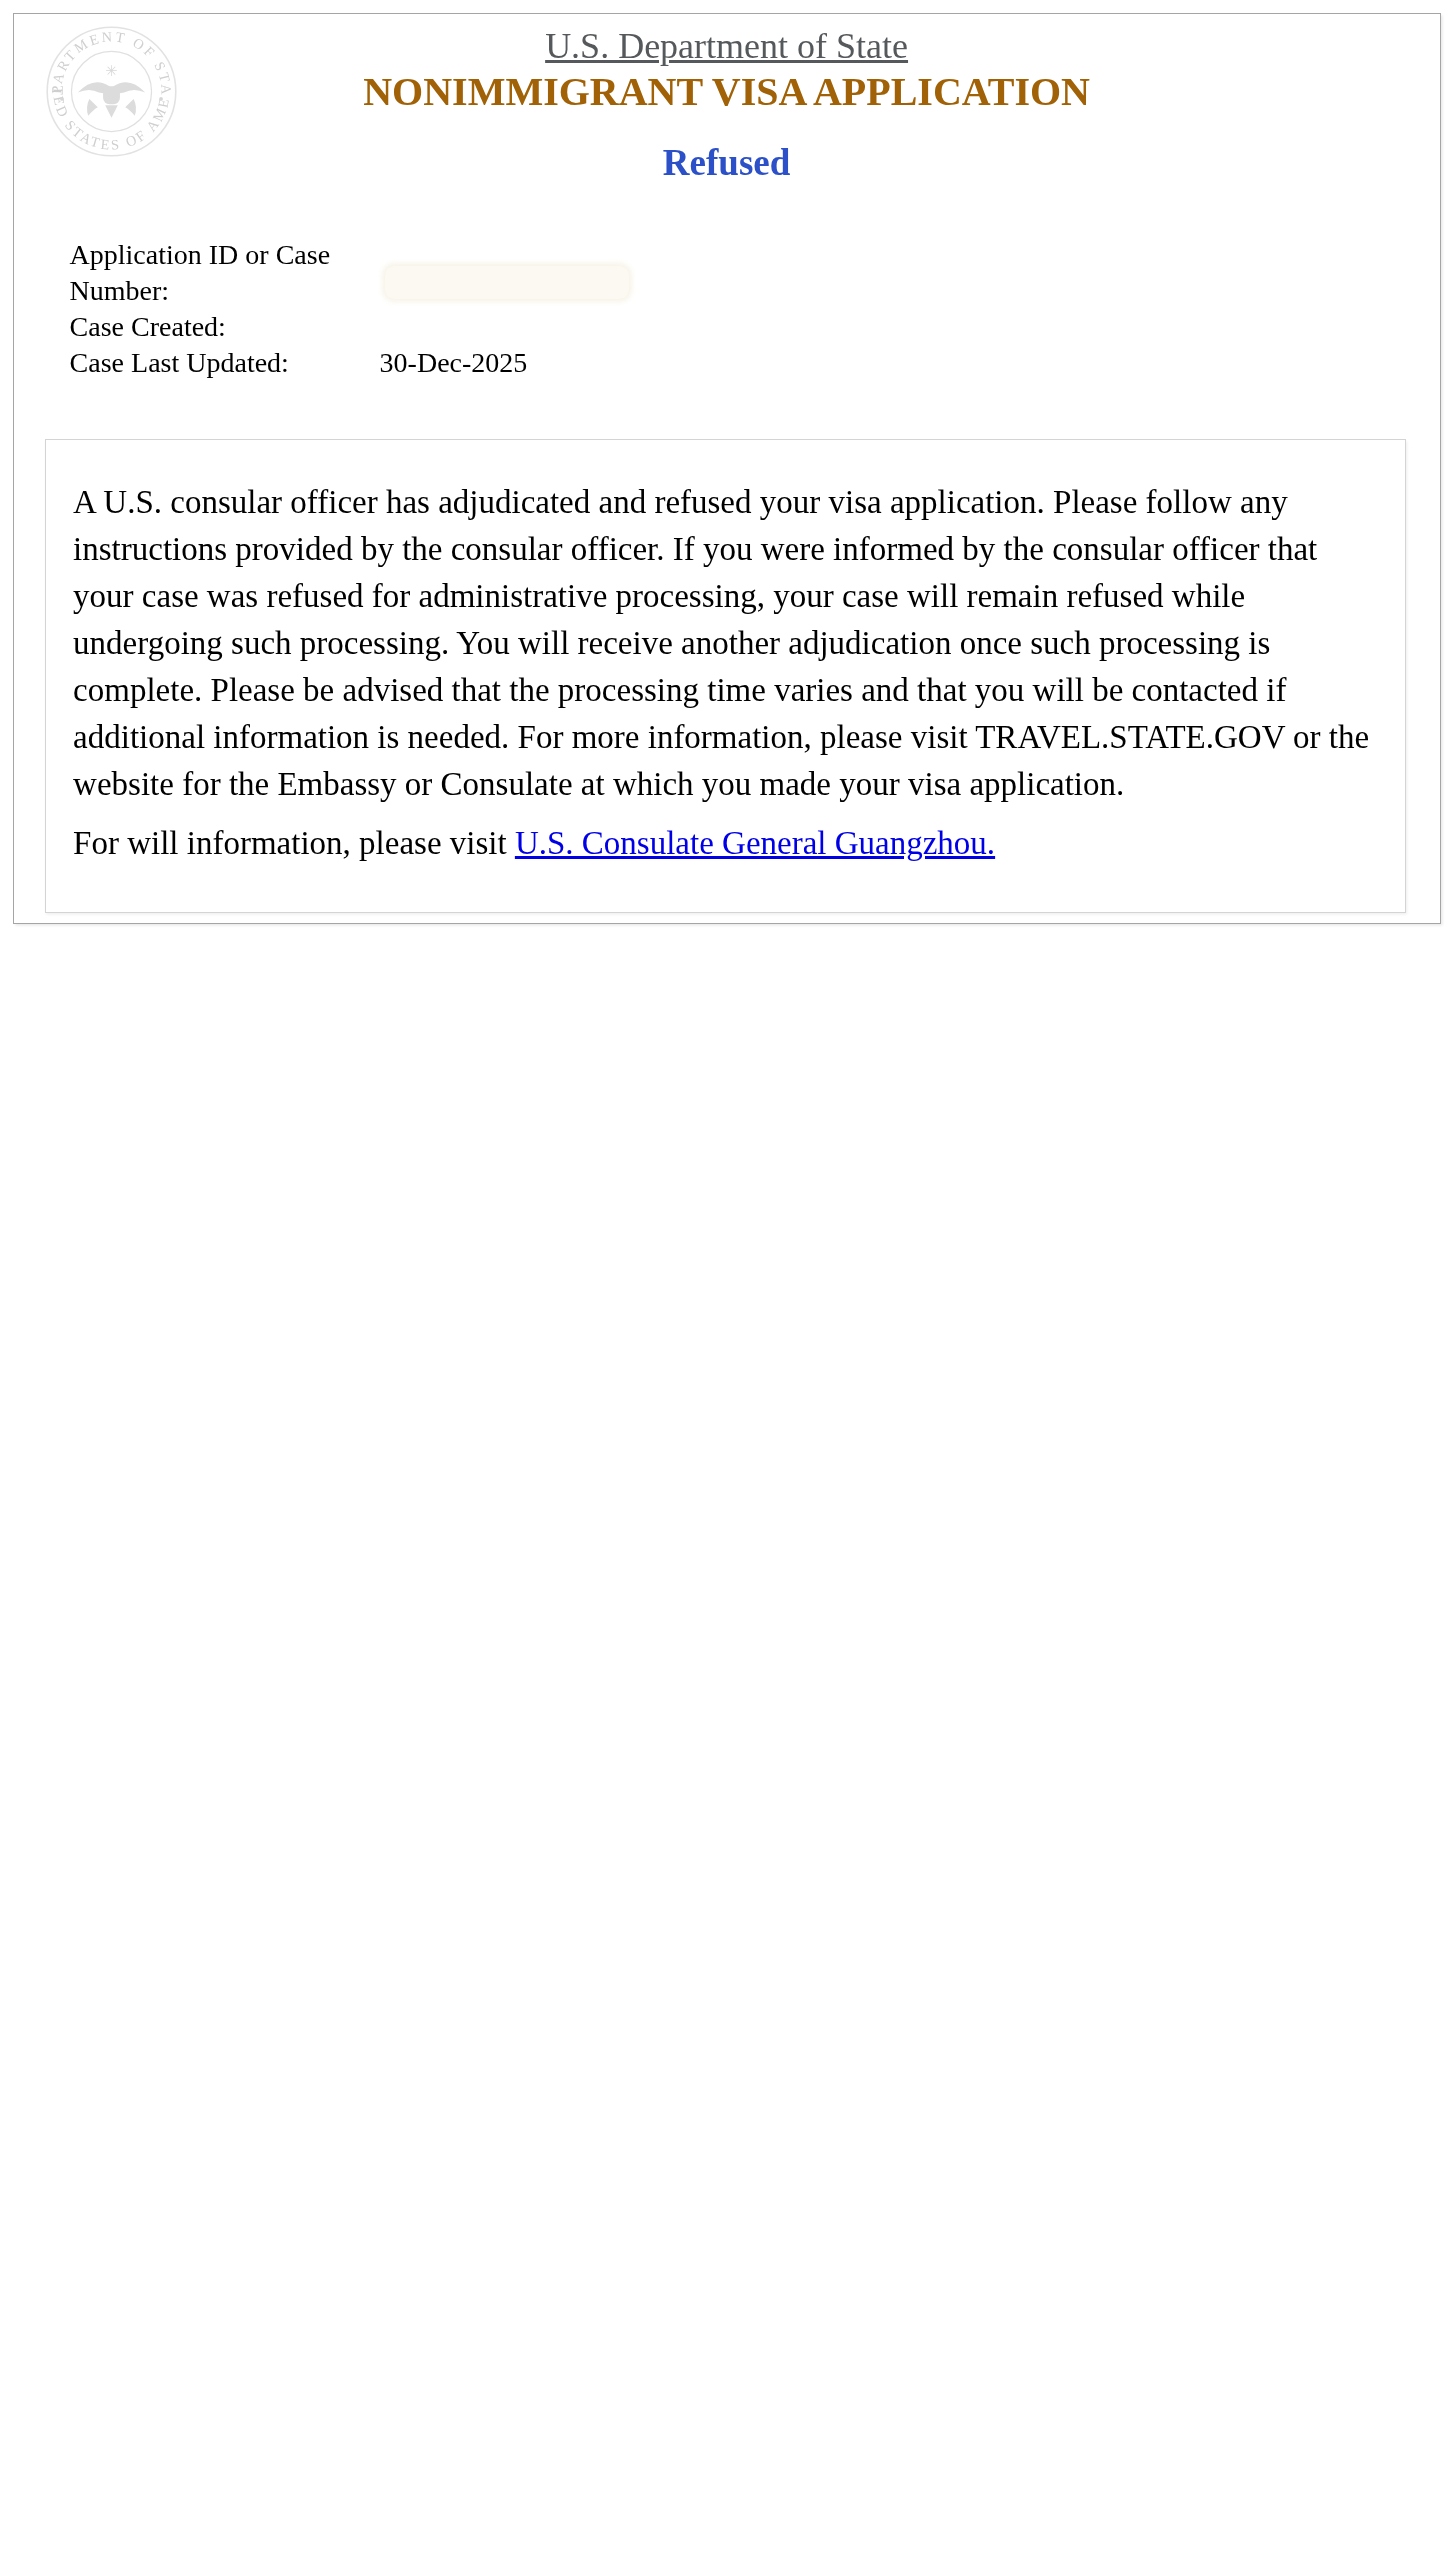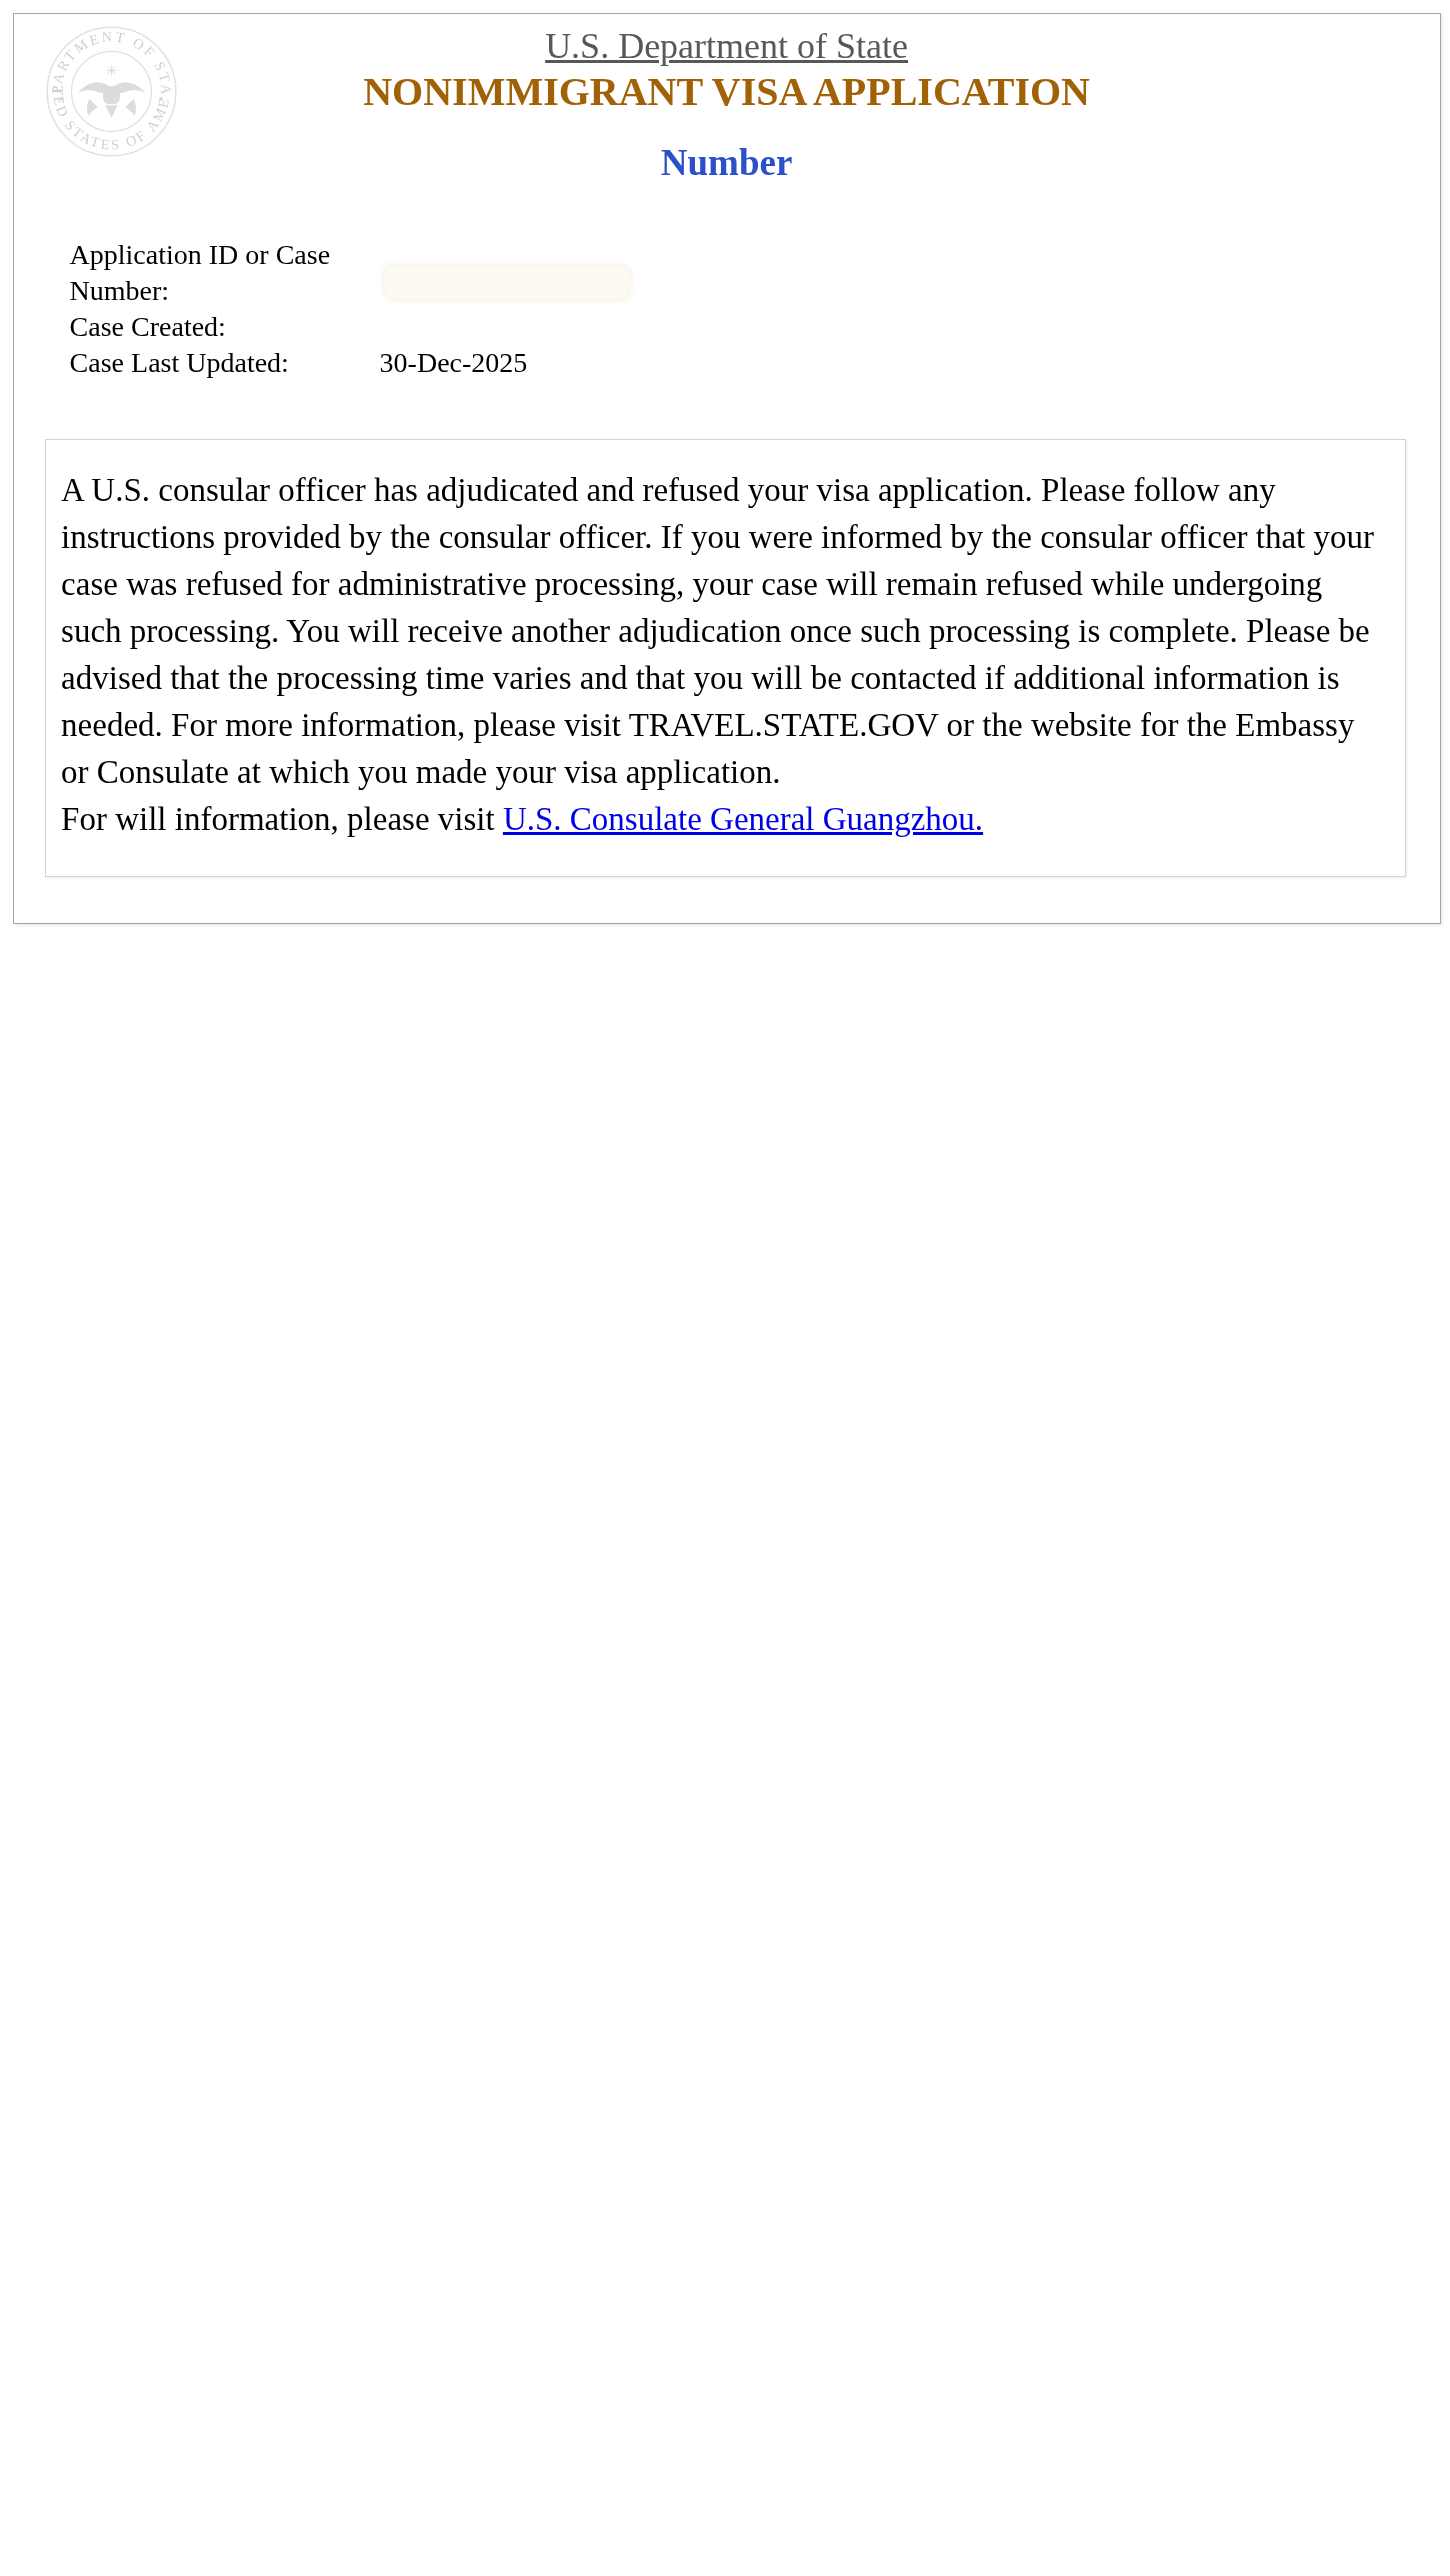--- a/index.html
+++ b/index.html
@@ -77,21 +77,21 @@
   }
   .message-box {
     margin: 58px 34px 0 31px;
     border: 1.9px solid #d4d4d4;
     box-shadow: 1px 1.9px 2.9px rgba(0,0,0,0.07);
     background: #ffffff;
     padding: 27px 19.3px 33px 15.5px;
     font-size: 33px;
     line-height: 47px;
   }
-  .message-box p { margin: 0; }
+  .message-box p { margin: 12px; }
   a.consulate-link {
     color: #0000e6;
     text-decoration: underline;
     cursor: pointer;
   }
   .seal-text {
     font-family: "Liberation Serif", "DejaVu Serif", serif;
     font-size: 13.5px;
     letter-spacing: 2.5px;
     fill: #cfcfcf;
@@ -124,21 +124,21 @@
       <rect x="57" y="60" width="16" height="17" rx="6"></rect>
       <path d="M59 78 L65 90 L71 78 Z"></path>
       <path d="M44 72 Q40 80 43 88 Q48 82 52 80 Z"></path>
       <path d="M86 72 Q90 80 87 88 Q82 82 78 80 Z"></path>
     </g>
   </svg>
 
   <div class="header-text">
     <div class="agency-title">U.S. Department of State</div>
     <div class="form-title">NONIMMIGRANT VISA APPLICATION</div>
-    <div class="status-heading">Number</div>
+    <div class="status-heading">Refused</div>
   </div>
 
   <div class="case-info">
     <div class="case-row">
       <span>Application ID or Case Number:</span>
       <span class="case-value">
         <span></span>
         <span class="redacted-patch"></span>
       </span>
     </div>

